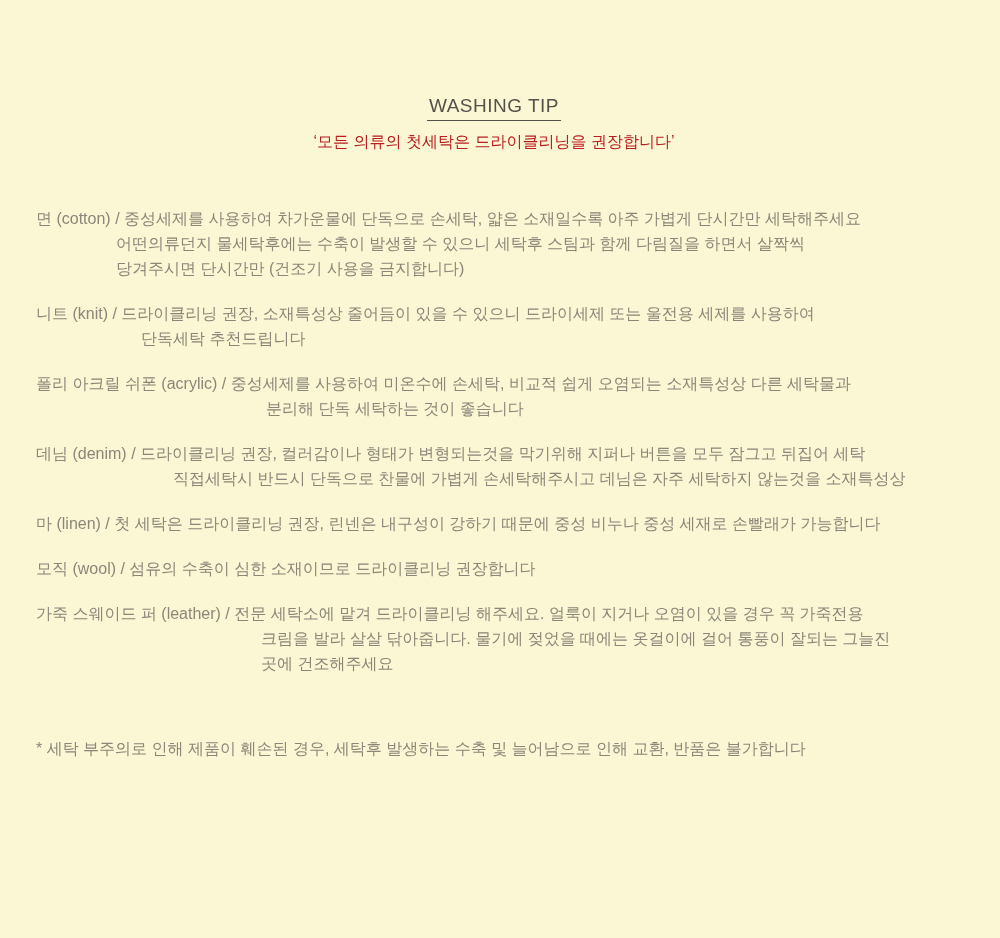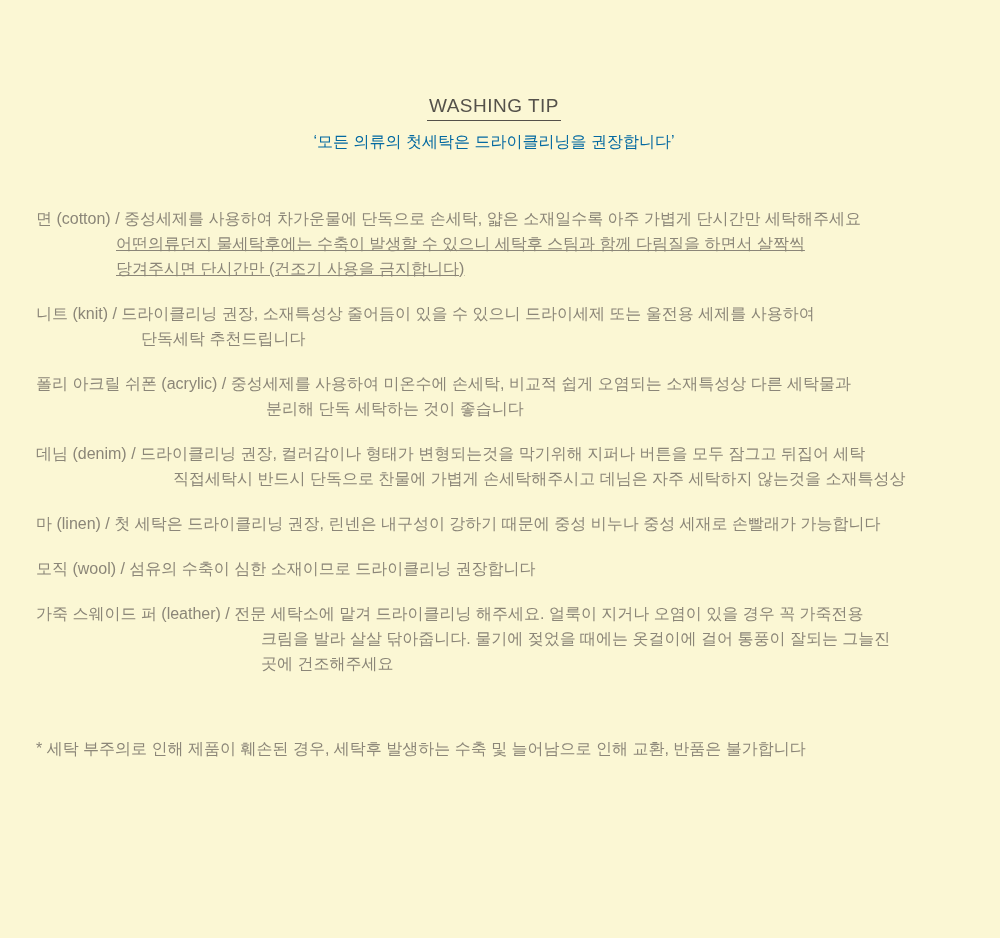--- a/index.html
+++ b/index.html
@@ -29,34 +29,34 @@
     letter-spacing: 0.5px;
     color: #54514a;
     border-bottom: 1px solid #54514a;
     padding: 0 2px 4px 2px;
     line-height: 20px;
   }
   .subtitle {
     margin-top: 8px;
     font-size: 16px;
     line-height: 25px;
-    color: #0369a1;
+    color: #b91c1c;
   }
   .care-list {
     margin-top: 52px;
     font-size: 16px;
     line-height: 25px;
   }
   .care-section {
     margin-bottom: 20px;
   }
   .care-line {
     white-space: nowrap;
   }
-  .sec-cotton  .cont { padding-left: 80px; text-decoration: underline; }
+  .sec-cotton  .cont { padding-left: 80px; }
   .sec-knit    .cont { padding-left: 105px; }
   .sec-acrylic .cont { padding-left: 230px; }
   .sec-denim   .cont { padding-left: 137px; }
   .sec-leather .cont { padding-left: 225px; }
   .footnote {
     margin-top: 60px;
     font-size: 16px;
     line-height: 25px;
     color: #8b8678;
   }

